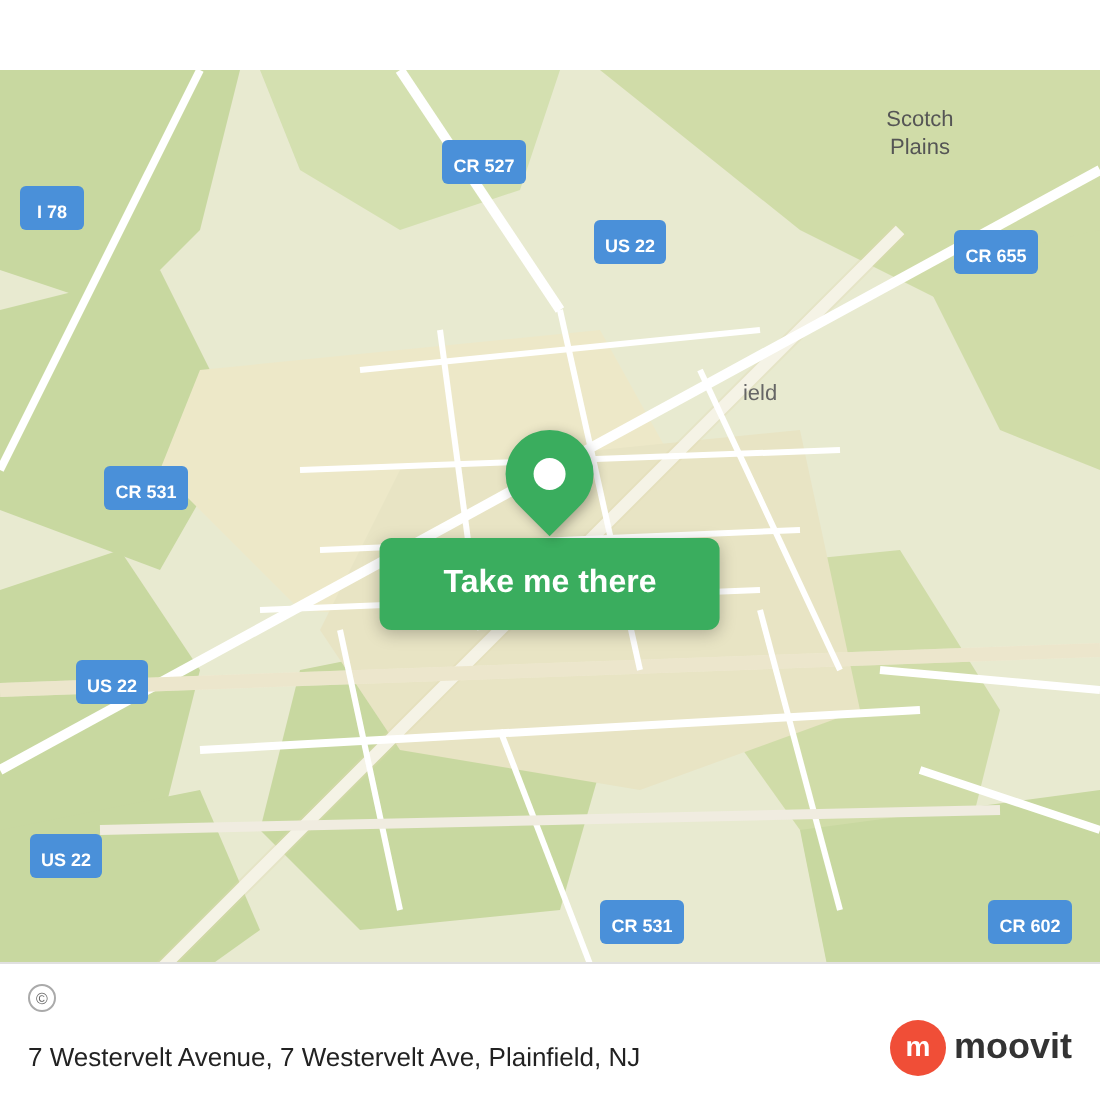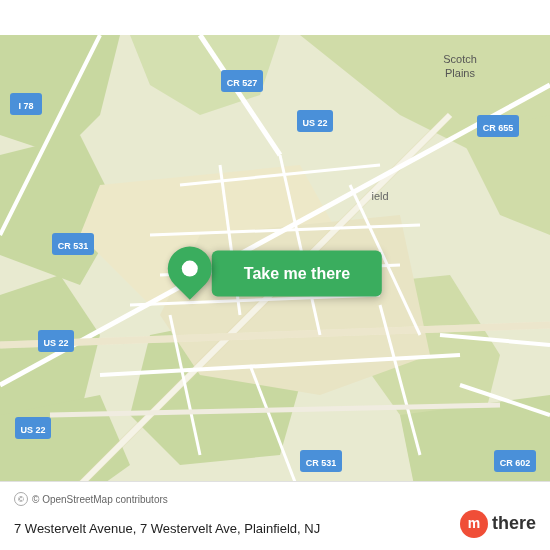--- a/index.html
+++ b/index.html
@@ -83,21 +83,21 @@
     }
 
     
     #cta-overlay {
       position: absolute;
       top: 50%;
       left: 50%;
       transform: translate(-50%, -60%);
       z-index: 20;
       display: flex;
-      flex-direction: row;
+      flex-direction: column;
       align-items: center;
     }
 
     #cta-button {
       background: #3aad5e;
       color: white;
       border: none;
       border-radius: 6px;
       padding: 14px 32px;
       font-size: 16px;
@@ -236,26 +236,25 @@
       <div class="pin-circle">
         <div class="pin-inner"></div>
       </div>
     </div>
     <button id="cta-button">Take me there</button>
   </div>
 
   <div id="bottom-bar">
     <div class="copyright-row">
       <span class="osm-circle">©</span>
-      <span>© OpenStreetMap contributors</span>
     </div>
     <div class="address-row">
       <div class="address-text">
         <span>7 Westervelt Avenue, 7 Westervelt Ave, Plainfield, NJ</span>
         <br>
       </div>
       <div class="moovit-logo">
         <div class="moovit-icon">m</div>
-        <span>there</span>
+        <span>moovit</span>
       </div>
     </div>
   </div>
 </div>
 
 </body></html>

